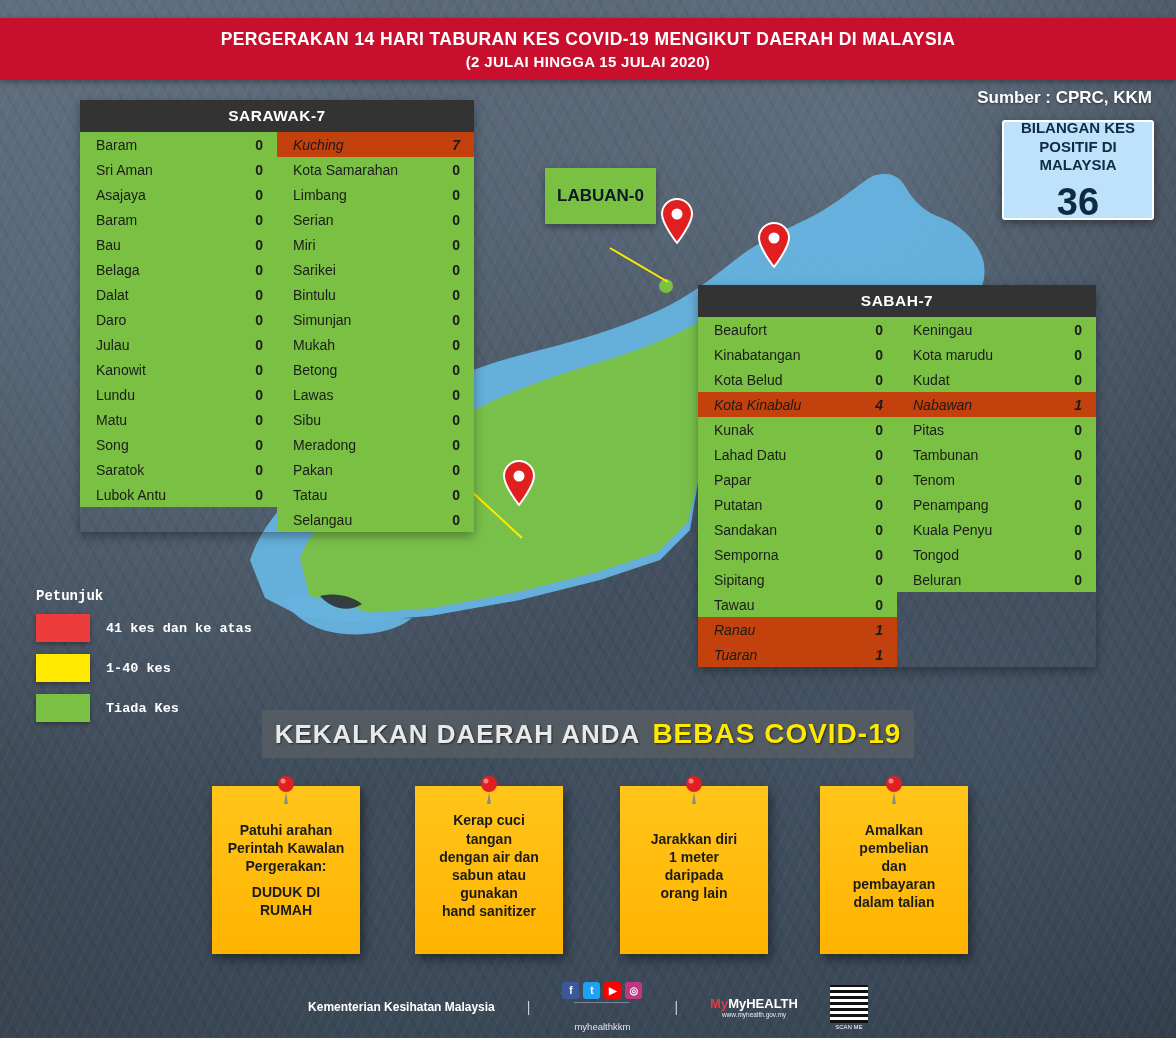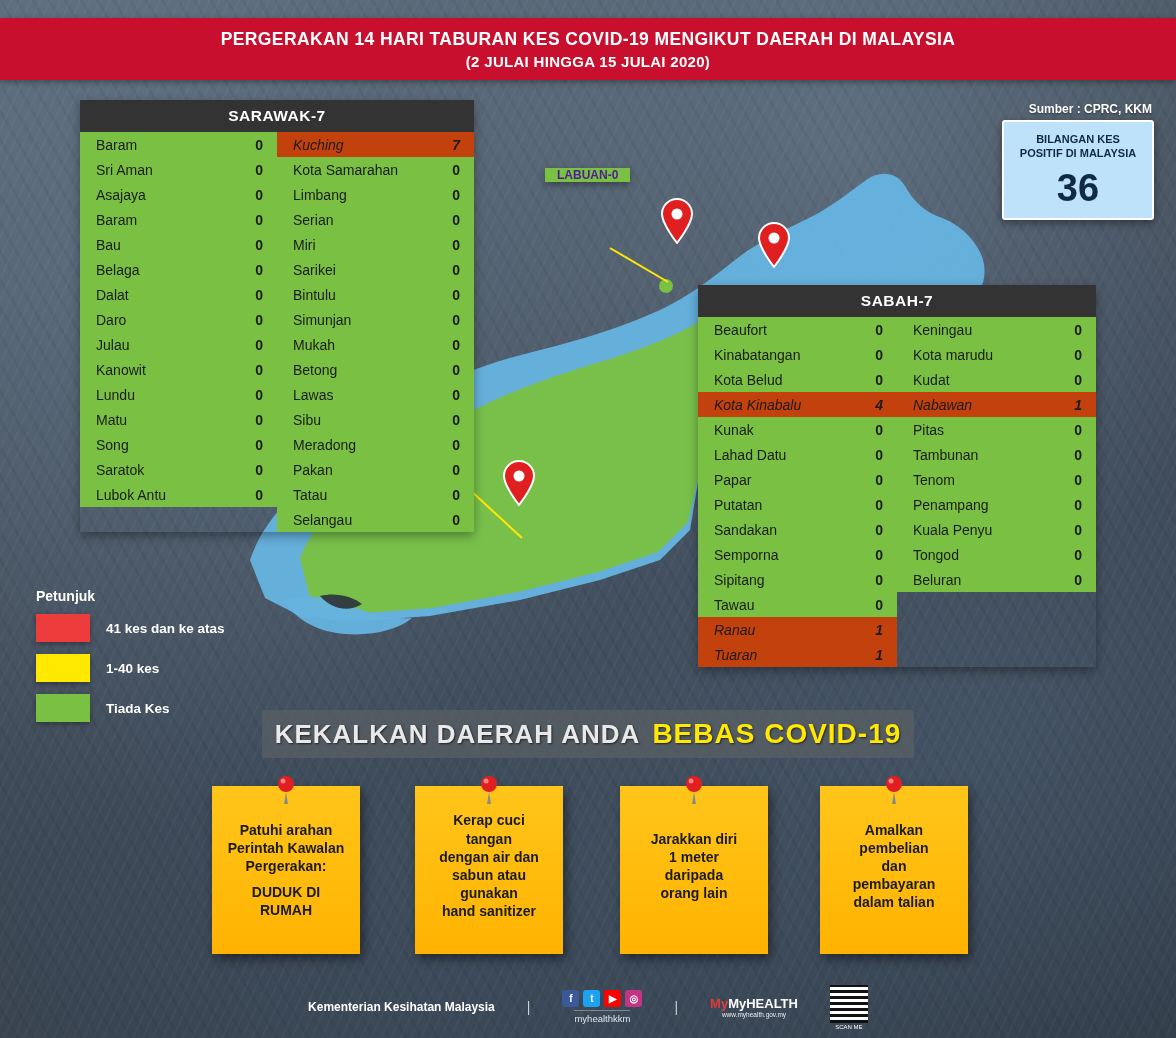--- a/index.html
+++ b/index.html
@@ -32,32 +32,32 @@
   .header{
     position:absolute;left:0;top:18px;width:1176px;height:62px;
     background:#c8102e;
     display:flex;flex-direction:column;align-items:center;justify-content:center;
     box-shadow:0 2px 6px rgba(0,0,0,.35);
   }
   .header .l1{font-size:17.5px;font-weight:bold;letter-spacing:.4px;}
   .header .l2{font-size:15px;font-weight:bold;margin-top:3px;letter-spacing:.3px;}
 
   .source{
-    position:absolute;right:24px;top:102px;font-size:12px;font-weight:bold;color:#fff;
+    position:absolute;right:24px;top:88px;font-size:17px;font-weight:bold;color:#fff;
     text-shadow:0 1px 2px rgba(0,0,0,.5);
   }
 
   
   .totalbox{
     position:absolute;right:22px;top:120px;width:148px;height:96px;
     background:#bfe2fb;border:2px solid #fff;border-radius:3px;
     display:flex;flex-direction:column;align-items:center;justify-content:center;
     color:#102a43;box-shadow:0 3px 8px rgba(0,0,0,.4);
   }
-  .totalbox .t1{font-size:11px;font-weight:bold;line-height:1.25;text-align:center;}
+  .totalbox .t1{font-size:15px;font-weight:bold;line-height:1.25;text-align:center;}
   .totalbox .num{font-size:38px;font-weight:bold;margin-top:8px;line-height:1;}
 
   
   .mapsvg{position:absolute;left:0;top:60px;width:1176px;height:620px;}
 
   
   .panel{position:absolute;box-shadow:0 4px 10px rgba(0,0,0,.35);}
   .panel-title{
     background:#333333;color:#fff;font-size:15.5px;font-weight:bold;
     text-align:center;padding:7px 0;letter-spacing:.5px;
@@ -74,29 +74,29 @@
 
   
   #sarawak{left:80px;top:100px;width:394px;}
   #sarawak .col{width:197px;}
   
   #sabah{left:698px;top:285px;width:398px;}
   #sabah .col{width:199px;}
 
   
   .labuan{
-    position:absolute;left:545px;top:168px;background:#7ac143;color:#4c1d95;
-    font-size:12px;font-weight:bold;padding:0 12px;box-shadow:0 3px 7px rgba(0,0,0,.35);
+    position:absolute;left:545px;top:168px;background:#7ac143;color:#0f172a;
+    font-size:17px;font-weight:bold;padding:18px 12px;box-shadow:0 3px 7px rgba(0,0,0,.35);
   }
 
   
   .pin{position:absolute;width:34px;height:46px;}
 
   
-  .legend{position:absolute;left:36px;top:588px;}
+  .legend{position:absolute;left:36px;top:588px;font-family:Liberation Mono, monospace;}
   .legend .ttl{font-size:14px;font-weight:bold;margin-bottom:10px;color:#fff;}
   .legend .item{display:flex;align-items:center;margin-bottom:12px;}
   .legend .sw{width:54px;height:28px;margin-right:16px;box-shadow:0 2px 5px rgba(0,0,0,.35);}
   .legend .lb{font-size:13.5px;font-weight:bold;color:#fff;}
 
   
   .slogan{
     position:absolute;left:262px;top:710px;width:652px;height:48px;
     background:rgba(90,95,100,.72);
     display:flex;align-items:center;justify-content:center;gap:12px;
@@ -127,21 +127,21 @@
 
   
   .footer{position:absolute;left:0;bottom:0;width:1176px;height:62px;
     display:flex;align-items:center;justify-content:center;gap:32px;}
   .footer .kkm{font-size:12px;font-weight:bold;color:#fff;}
   .footer .sep{color:#cfcfcf;font-size:14px;}
   .social{display:flex;flex-direction:column;align-items:center;gap:3px;}
   .social .icons{display:flex;gap:4px;}
   .social .ic{width:17px;height:17px;border-radius:3px;display:flex;align-items:center;
     justify-content:center;font-size:10px;font-weight:bold;color:#fff;}
-  .social .handle{font-size:9.5px;color:#dfe6ee;border-top:1px solid #7b8795;padding-top:2px;}
+  .social .handle{font-size:9.5px;color:#dfe6ee;border-top:1px solid #7b8795;padding-top:18px;}
   .mh{display:flex;flex-direction:column;align-items:center;}
   .mh .mh1{font-size:13px;font-weight:bold;color:#fff;}
   .mh .mh1 span{color:#e23b3b;}
   .mh .mh2{font-size:6.5px;color:#e8eef5;}
   .qr{width:38px;height:38px;background:
       repeating-linear-gradient(0deg,#111 0 3px,#fff 3px 6px),
       repeating-linear-gradient(90deg,#111 0 3px,rgba(255,255,255,0) 3px 6px);
     background-color:#fff;}
   .qrwrap{display:flex;flex-direction:column;align-items:center;}
   .qrwrap .cap{font-size:6px;color:#fff;margin-top:1px;}

